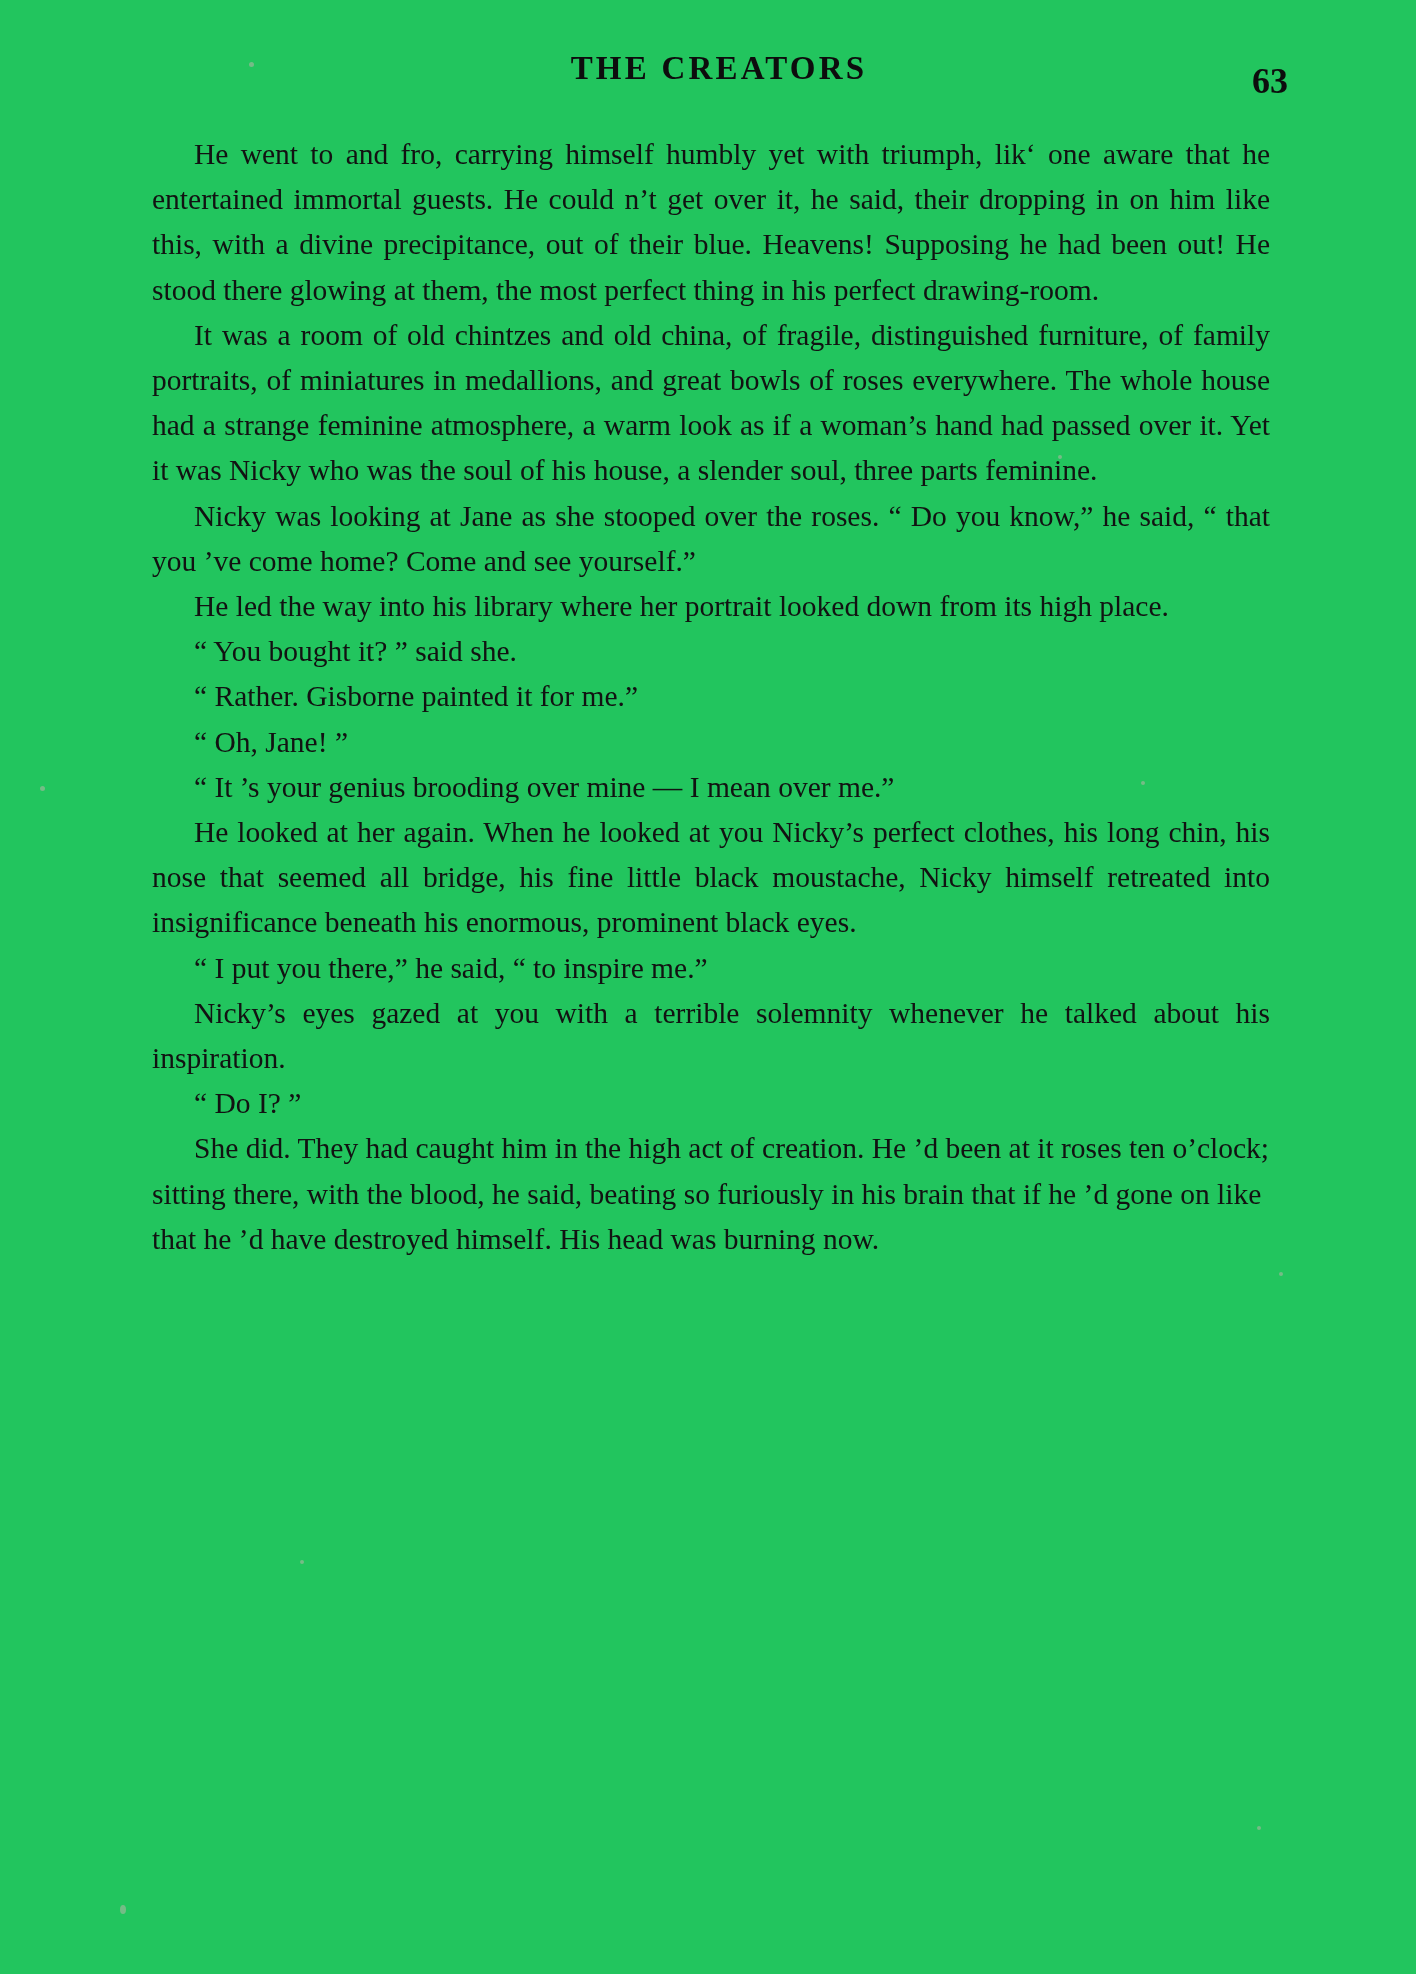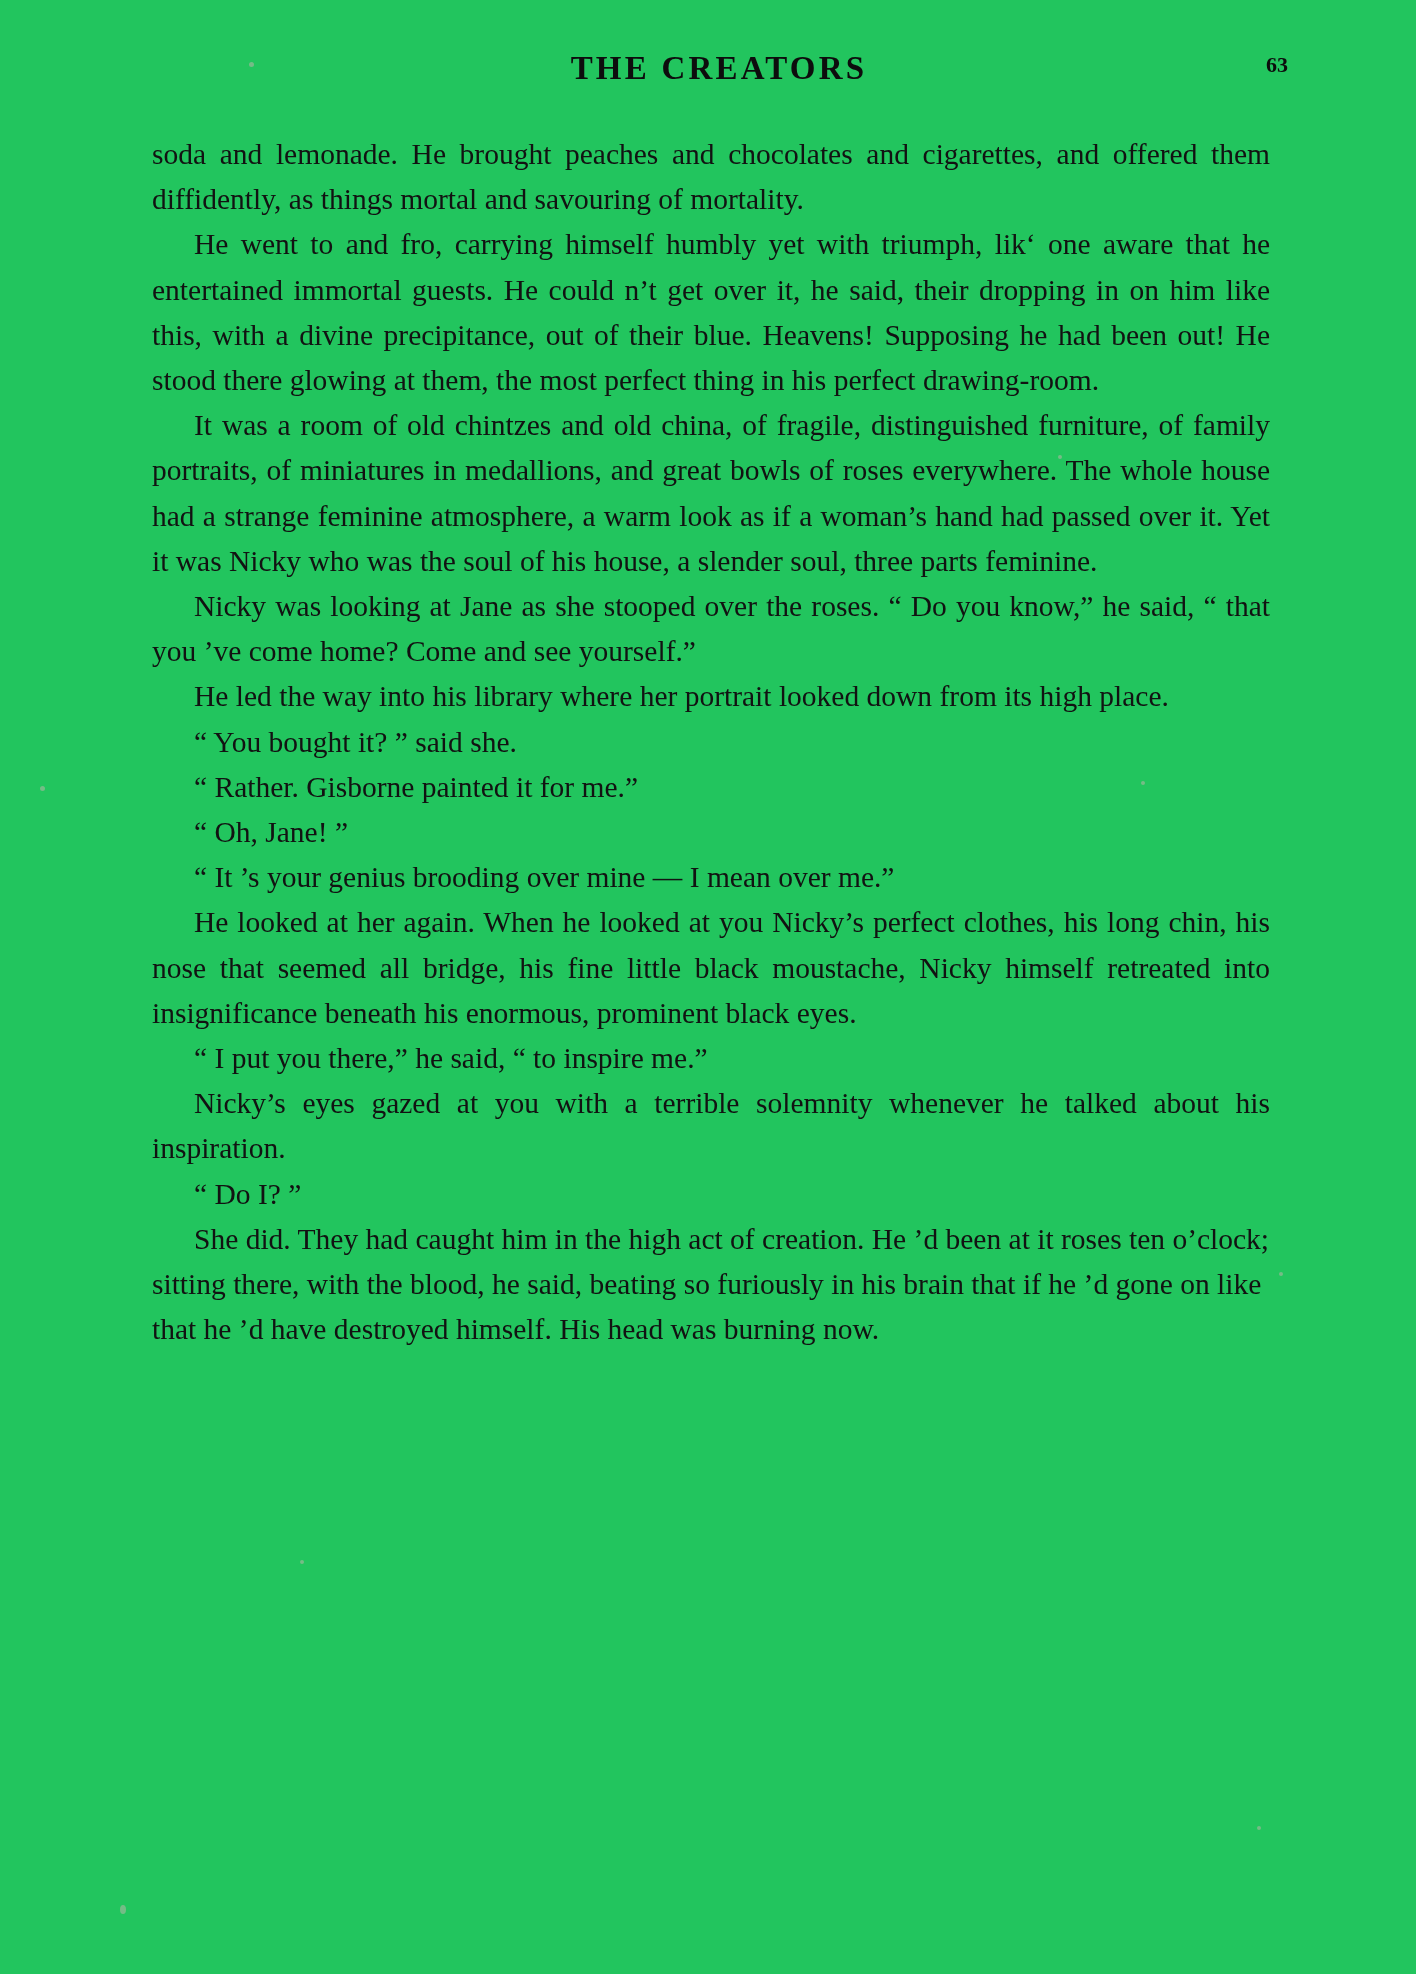--- a/index.html
+++ b/index.html
@@ -30,22 +30,22 @@
   .running-title {
     font-size: 33px;
     letter-spacing: 3.2px;
     font-weight: 600;
     color: #0d0d0d;
     white-space: nowrap;
   }
   .folio {
     position: absolute;
     right: 0;
-    top: 2px;
-    font-size: 22px;
+    top: 10px;
+    font-size: 36px;
     font-weight: 700;
     color: #0d0d0d;
   }
   .body-block {
     position: absolute;
     top: 132px;
     left: 152px;
     width: 1118px;
   }
   p.para {
@@ -79,21 +79,20 @@
 <body>
 
 <div class="page">
 
   <div class="header">
     <div class="running-title">THE CREATORS</div>
     <div class="folio">63</div>
   </div>
 
   <div class="body-block">
-    <p class="para">soda and lemonade. He brought peaches and chocolates and cigarettes, and offered them diffidently, as things mortal and savouring of mortality.</p>
     <p class="para indent">He went to and fro, carrying himself humbly yet with triumph, lik‘ one aware that he entertained immortal guests. He could n’t get over it, he said, their dropping in on him like this, with a divine precipitance, out of their blue. Heavens! Supposing he had been out! He stood there glowing at them, the most perfect thing in his perfect drawing-room.</p>
     <p class="para indent">It was a room of old chintzes and old china, of fragile, distinguished furniture, of family portraits, of miniatures in medallions, and great bowls of roses everywhere. The whole house had a strange feminine atmosphere, a warm look as if a woman’s hand had passed over it. Yet it was Nicky who was the soul of his house, a slender soul, three parts feminine.</p>
     <p class="para indent">Nicky was looking at Jane as she stooped over the roses. “ Do you know,” he said, “ that you ’ve come home? Come and see yourself.”</p>
     <p class="para indent">He led the way into his library where her portrait looked down from its high place.</p>
     <p class="para dialogue">“ You bought it? ” said she.</p>
     <p class="para dialogue">“ Rather.   Gisborne painted it for me.”</p>
     <p class="para dialogue">“ Oh, Jane! ”</p>
     <p class="para dialogue">“ It ’s your genius brooding over mine — I mean over me.”</p>
     <p class="para indent">He looked at her again. When he looked at you Nicky’s perfect clothes, his long chin, his nose that seemed all bridge, his fine little black moustache, Nicky himself retreated into insignificance beneath his enormous, prominent black eyes.</p>
     <p class="para dialogue">“ I put you there,” he said, “ to inspire me.”</p>

